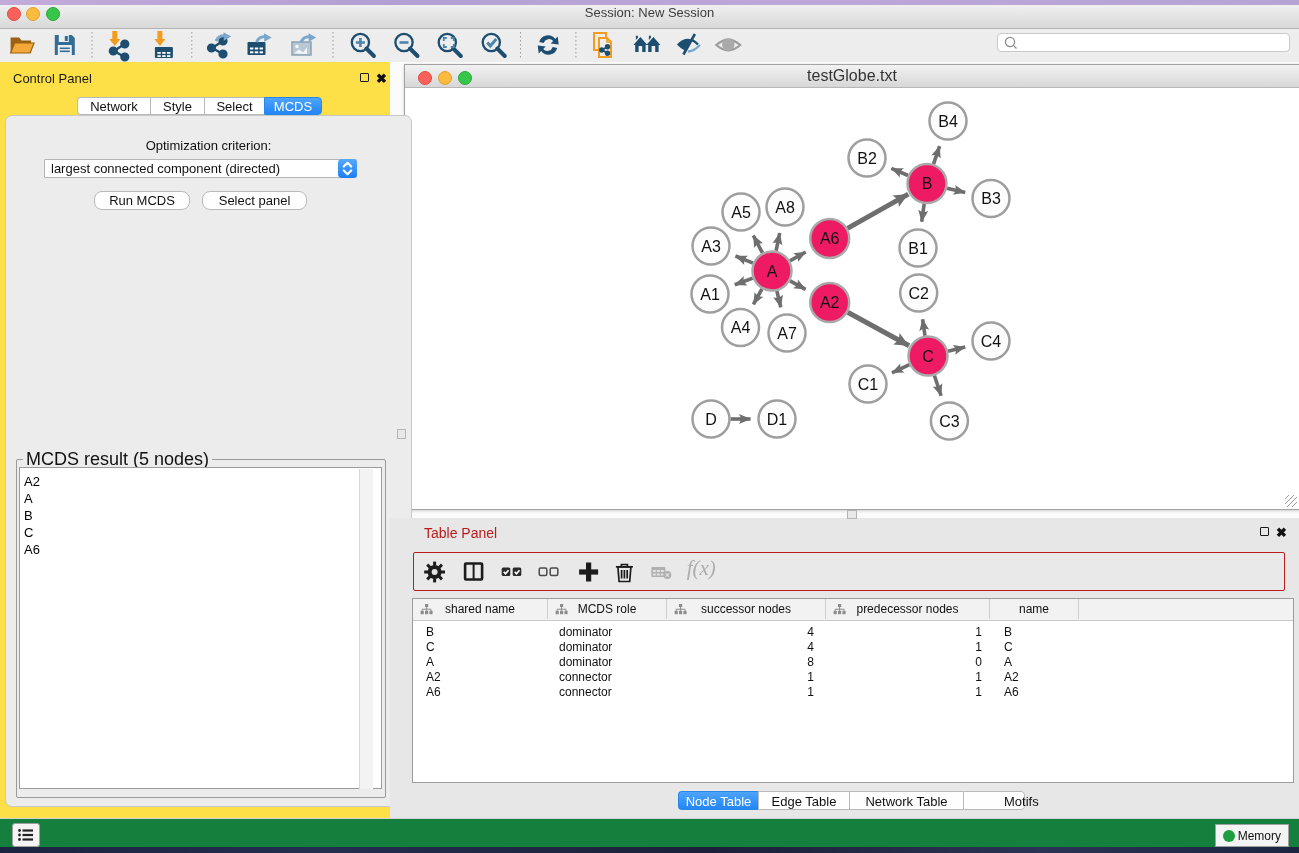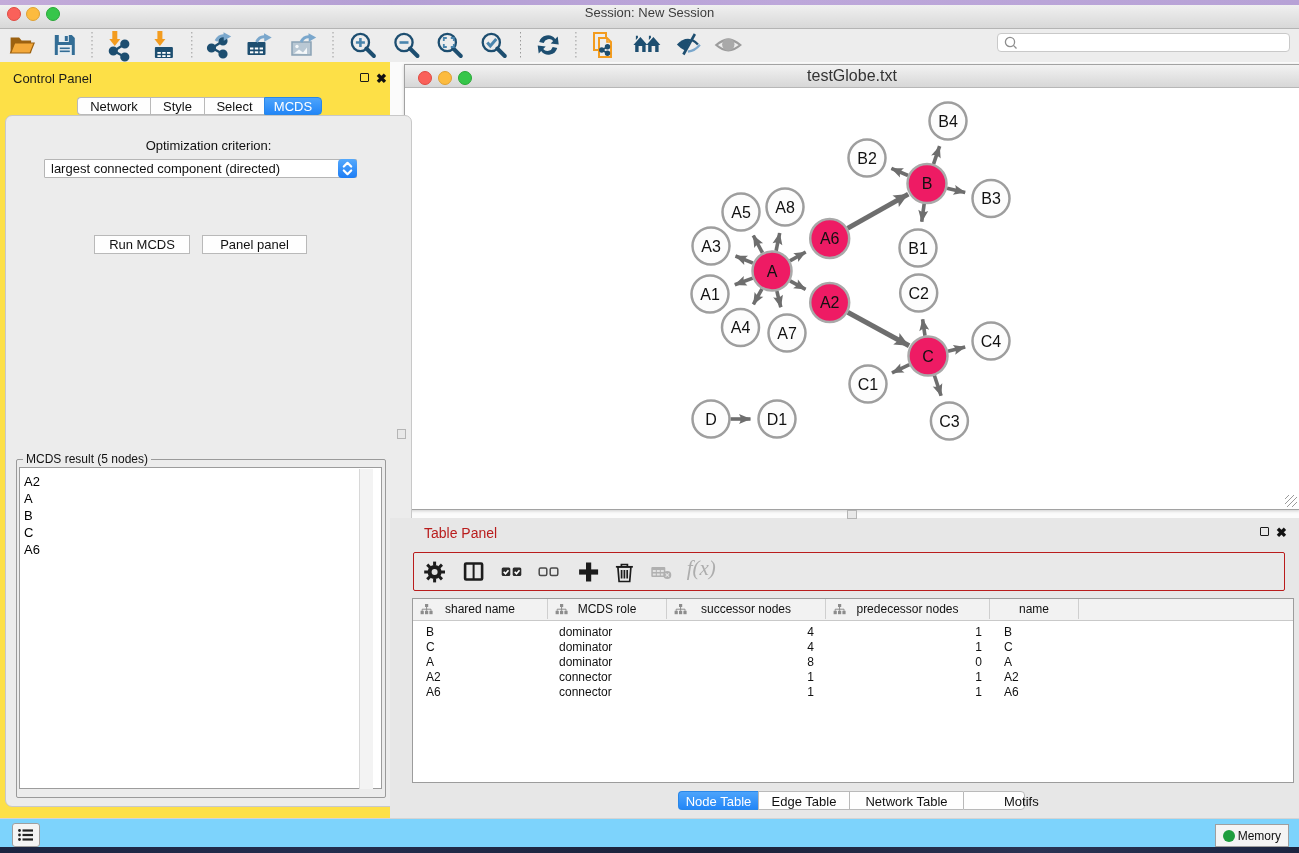--- a/index.html
+++ b/index.html
@@ -20,21 +20,21 @@
 .winbtns{position:absolute;font-size:12px;color:#111;}
 #cp-inner{position:absolute;left:5px;top:53px;width:381px;height:690px;border:1px solid #c8c8c8;border-radius:7px;background:#ececec;padding-left:24px;}
 .tabrow{position:absolute;left:77px;top:35px;height:20px;display:flex;}
 .tab{height:18px;line-height:18px;box-sizing:border-box;font-size:13px;background:#fefefe;border:1px solid #b9b9b9;border-right:none;color:#111;text-align:center;}
 .tab.first{border-radius:4px 0 0 4px;}
 .tab.last{border-radius:0 4px 4px 0;border-right:1px solid #b9b9b9;}
 .tab{text-align:center;}.tab.sel{background:linear-gradient(#4da4fb,#2286f7);color:#fff;border-color:#2987e8;}
 #opt-label{position:absolute;left:0;top:22px;width:100%;text-align:center;font-size:13px;color:#111;}
 #dropdown{position:absolute;left:38px;top:43px;width:305px;height:17px;background:#fff;border:1px solid #b5b5b5;border-radius:1px;font-size:13px;line-height:17px;color:#111;padding-left:6px;}
 #dd-btn{position:absolute;right:-1px;top:-1px;width:19px;height:19px;border-radius:4px;background:linear-gradient(#55a9fc,#1d7df5);}
-.btn{position:absolute;height:17px;background:#fefefe;border:1px solid #b9b9b9;border-radius:0;font-size:13px;line-height:17px;text-align:center;color:#111;margin-top:44px;}
+.btn{position:absolute;height:17px;background:#fefefe;border:1px solid #b9b9b9;border-radius:8px;font-size:13px;line-height:17px;text-align:center;color:#111;}
 #fieldset{position:absolute;left:16px;top:397px;width:368px;height:337px;border:1px solid #9a9a9a;border-radius:2px;}
 #mcds-list{position:absolute;left:2px;top:7px;width:363px;height:322px;background:#fff;border:1px solid #9c9c9c;font-size:13px;line-height:17px;padding:5px 0 0 4px;box-sizing:border-box;}
 #mcds-scroll{position:absolute;right:8px;top:1px;width:13px;height:320px;background:#f3f3f3;border-left:1px solid #d8d8d8;}
 #mdi{left:390px;top:62px;width:909px;height:456px;background:#fbfbfb;}
 #netframe{position:absolute;left:14px;top:2px;width:894px;border:1px solid #a2a2a2;background:#fff;box-shadow:0 1px 3px rgba(0,0,0,.18);height:444px;}
 #netbar{position:absolute;left:0;top:0;width:100%;height:22px;background:linear-gradient(#f2f2f2,#d7d7d7);border-bottom:1px solid #b7b7b7;}
 #netbar .t1{left:13px;top:6px;background:#fa615a;border:0.5px solid #df4b42;}
 #netbar .t2{left:33px;top:6px;background:#fcbb3f;border:0.5px solid #dfa133;}
 #netbar .t3{left:53px;top:6px;background:#36c64a;border:0.5px solid #2aa738;}
 #net-title{position:absolute;left:0;top:0;width:100%;text-align:center;font-size:16px;color:#333;line-height:22px;}
@@ -46,21 +46,21 @@
 #tp-head{position:absolute;left:0;top:0;width:100%;height:21px;background:#f2f2f2;border-bottom:1px solid #c9c9c9;}
 .hcell{position:absolute;top:0;height:20px;border-right:1px solid #cfcfcf;font-size:12px;line-height:20px;text-align:center;color:#111;}
 .hicon{position:absolute;left:7px;top:5px;}
 .trow{position:absolute;left:0;width:100%;height:15px;font-size:12px;line-height:15px;color:#111;}
 .tc{position:absolute;top:0;height:15px;}
 #tp-tabs{position:absolute;left:0;top:273px;width:100%;height:21px;text-align:center;}
 .btab{display:inline-block;height:19px;line-height:19px;box-sizing:border-box;font-size:13px;background:#fefefe;border:1px solid #b9b9b9;border-right:none;color:#111;vertical-align:top;}
 .btab.first{border-radius:4px 0 0 4px;}
 .btab.last{border-radius:0 4px 4px 0;border-right:1px solid #b9b9b9;}
 .btab{text-align:center;}.btab.sel{background:linear-gradient(#4da4fb,#2286f7);color:#fff;border-color:#2987e8;}
-#statusbar{left:0;top:818px;width:1299px;height:29px;background:#7dd3fc;border-top:1px solid #d4d4d4;}
+#statusbar{left:0;top:818px;width:1299px;height:29px;background:#15803d;border-top:1px solid #d4d4d4;}
 #sb-btn{position:absolute;left:12px;top:4px;width:26px;height:22px;background:#f4f4f4;border:1px solid #9f9f9f;border-radius:3px;}
 #mem-btn{position:absolute;left:1215px;top:5px;width:74px;height:23px;background:#f4f4f4;border:1px solid #9f9f9f;font-size:12px;line-height:23px;color:#111;text-align:right;padding-right:7px;box-sizing:border-box;}
 #mem-dot{position:absolute;left:7px;top:5px;width:12px;height:12px;border-radius:50%;background:#1e9e3e;}
 #desktop-bottom{left:0;top:847px;width:1299px;height:6px;background:linear-gradient(90deg,#1b2440,#232d4e 25%,#1a2138 55%,#2a3353 80%,#1b2440);}
 </style>
 </head>
 <body>
 <div class="abs" id="desktop-top"></div>
 <div class="abs" id="titlebar">
   <div class="tl t1"></div>
@@ -298,24 +298,24 @@
   <div class="winbtns" style="left:376px;top:9px;font-weight:bold;font-size:13px;">✖</div>
   <div id="cp-inner">
     <div id="opt-label">Optimization criterion:</div>
     <div id="dropdown">largest connected component (directed)<div id="dd-btn"><svg width="19" height="19">
             <g stroke="#fff" stroke-width="2.2" fill="none" stroke-linecap="round" stroke-linejoin="round">
               <path d="M5.8 7.5 l3.7 -3.7 l3.7 3.7"></path>
               <path d="M5.8 11.5 l3.7 3.7 l3.7 -3.7"></path>
             </g>
           </svg></div></div>
     <div class="btn" style="left:88px;top:75px;width:94px;">Run MCDS</div>
-    <div class="btn" style="left:196px;top:75px;width:103px;">Panel panel</div>
+    <div class="btn" style="left:196px;top:75px;width:103px;">Select panel</div>
   </div>
   <div id="fieldset">
-      <span id="leg" style="position:absolute;top:-9px;left:6px;font-size:12px;color:#111;background:#ececec;padding:0 3px;line-height:16px;">MCDS result (5 nodes)</span>
+      <span id="leg" style="position:absolute;top:-9px;left:6px;font-size:18px;color:#111;background:#ececec;padding:0 3px;line-height:16px;">MCDS result (5 nodes)</span>
     <div id="mcds-list">A2<br>A<br>B<br>C<br>A6<div id="mcds-scroll"></div></div>
   </div>
   <div class="tabrow">
     <div class="tab first" style="width:73px;">Network</div>
       <div class="tab" style="width:54px;">Style</div>
       <div class="tab" style="width:60px;">Select</div>
       <div class="tab sel last" style="width:58px;">MCDS</div>
   </div>
 </div>
 <div class="abs" style="left:390px;top:518px;width:14px;height:257px;background:#fff;"></div>

